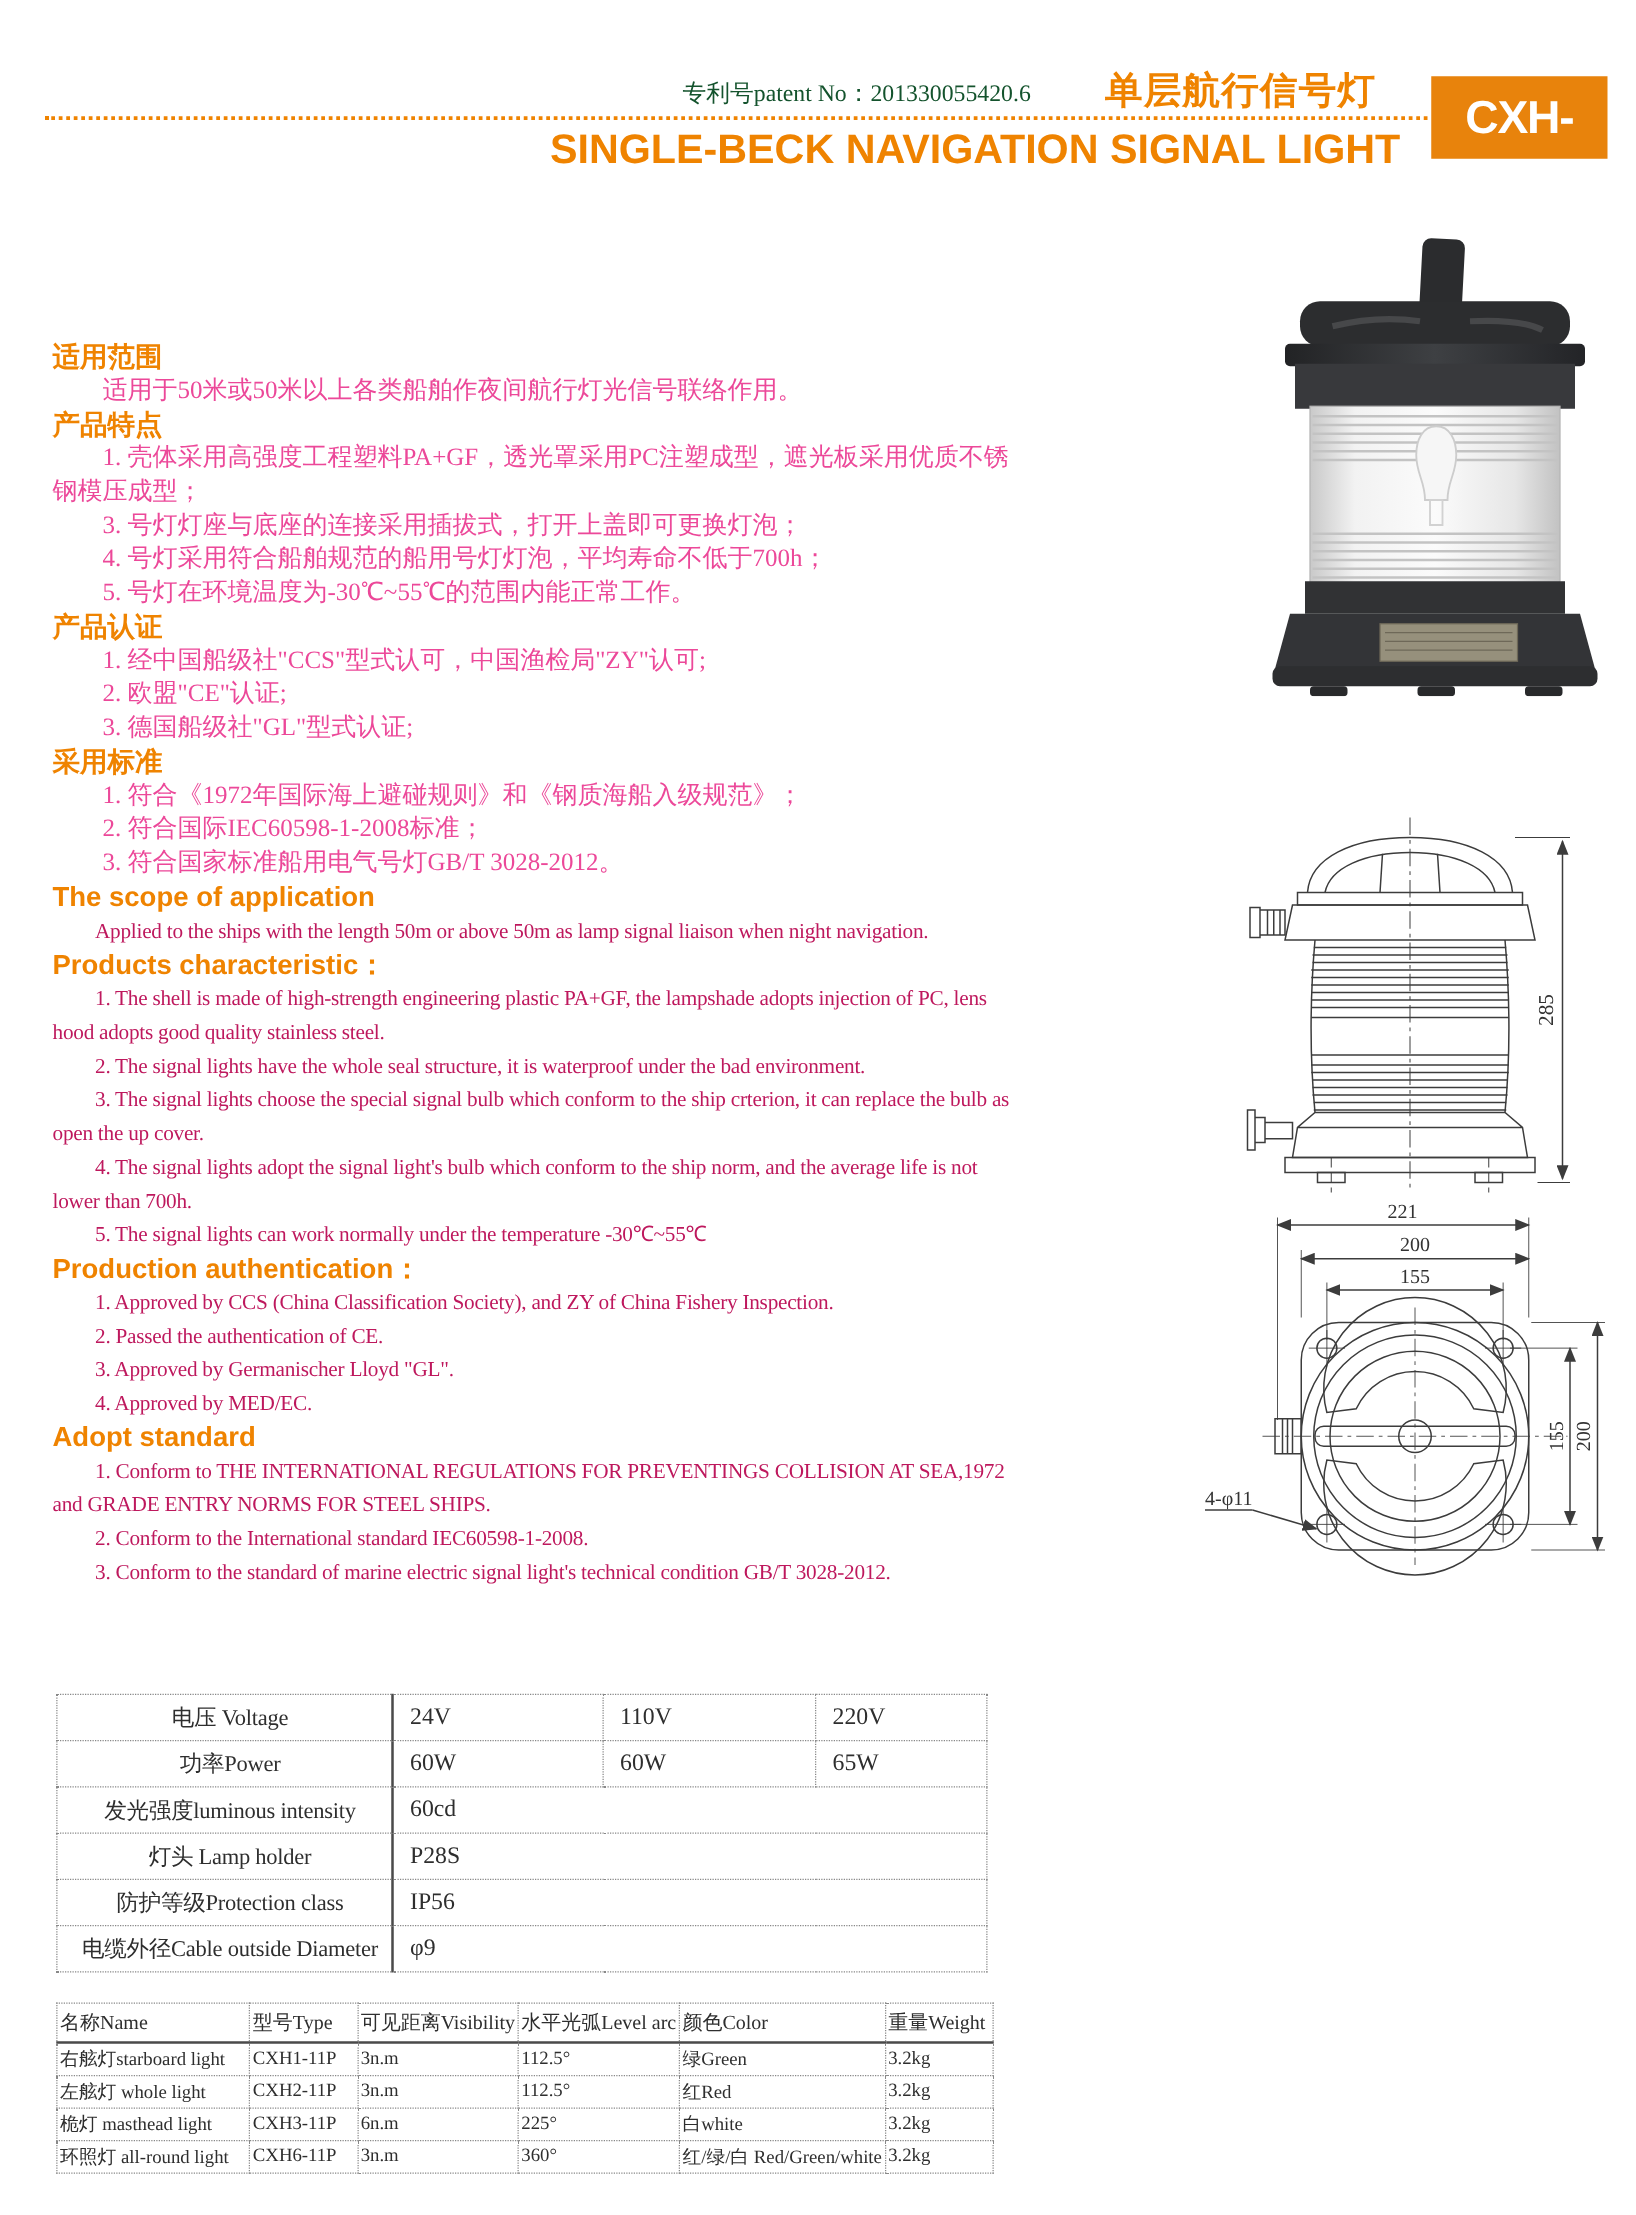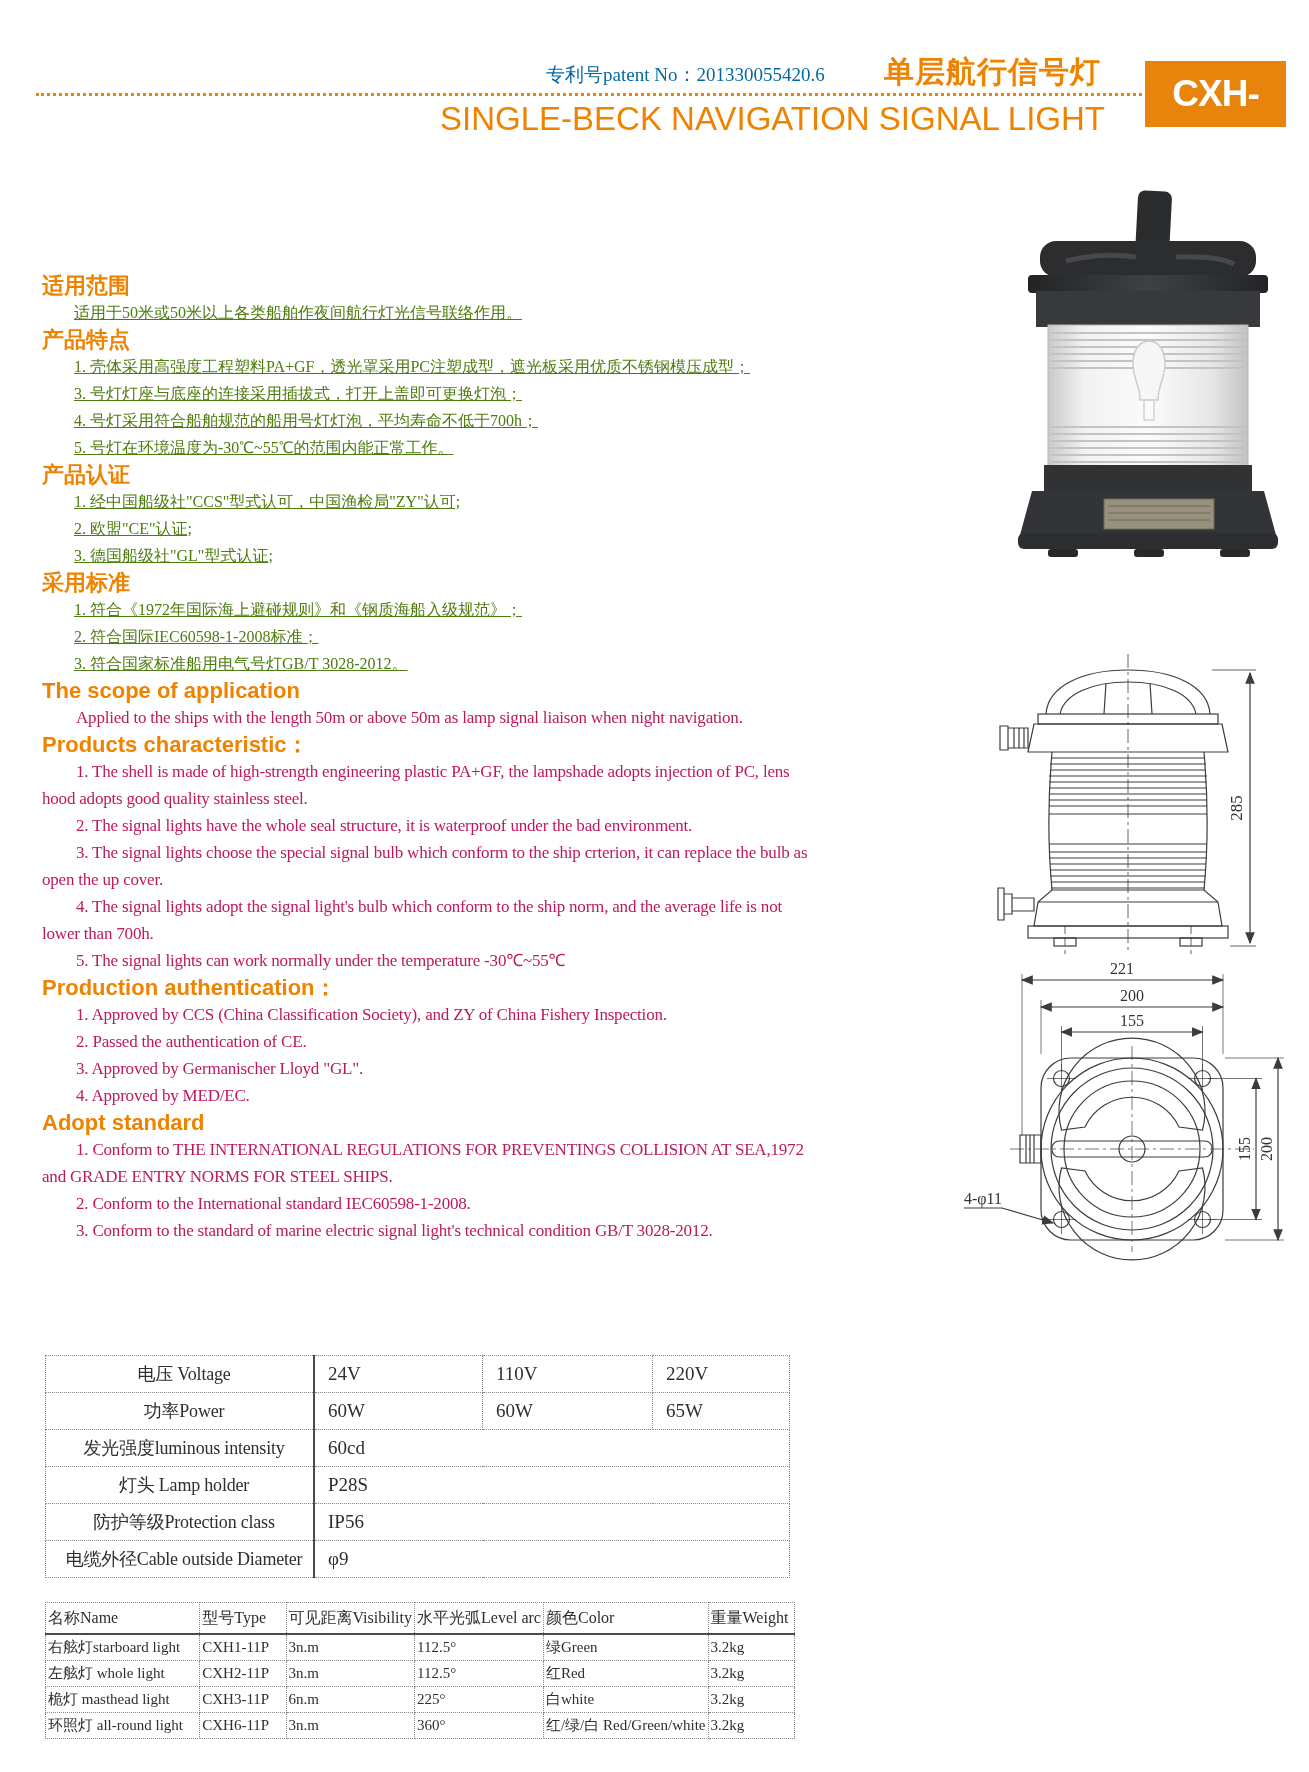--- a/index.html
+++ b/index.html
@@ -1,37 +1,37 @@
 <!DOCTYPE html>
 <html><head>
 <meta charset="utf-8">
 <style>
   html,body { margin:0; padding:0; }
   .page {
     position:relative; width:1309px; height:1772px; background:#ffffff;
     font-family:"Liberation Serif", serif; color:#2e2e2e; overflow:hidden;
   }
   
-  .patent { position:absolute; left:546px; top:62px; font-size:19px; color:#0369a1; }
+  .patent { position:absolute; left:546px; top:62px; font-size:19px; color:#14532d; }
   .title-cn { position:absolute; left:884px; top:52px; font-size:30px; font-weight:bold;
               color:#EF8300; font-family:"Liberation Sans", sans-serif; letter-spacing:1px;text-align:right; }
   .rule { position:absolute; left:36px; top:93px; width:1106px; height:0;
           border-top:3px dotted #EF8300; }
-  .title-en { position:absolute; left:440px; top:100px; font-size:33px; font-weight:normal;
+  .title-en { position:absolute; left:440px; top:100px; font-size:33px; font-weight:bold;
               color:#EF8300; font-family:"Liberation Sans", sans-serif; white-space:nowrap;text-align:right; }
   .badge { position:absolute; left:1145px; top:61px; width:141px; height:66px;
            background:#E8830C; color:#ffffff; text-align:center; line-height:66px;
            font-family:"Liberation Sans", sans-serif; font-weight:bold; font-size:37px;
            letter-spacing:-1px; }
   
   .text-col { position:absolute; left:42px; top:272px; width:775px; }
   .text-col h2 { margin:0; font-family:"Liberation Sans", sans-serif; font-weight:bold;
                  color:#EF8300; font-size:22px; line-height:27px; }
   .text-col p { margin:0; text-indent:2em; line-height:27px; }
-  .text-col p.cn { font-size:16px; color:#4d7c0f;text-decoration:underline; }
+  .text-col p.cn { font-size:20px; color:#ec4899; }
   .text-col p.en { font-size:17px; letter-spacing:-0.2px; color:#be185d; }
   
   table { border-collapse:collapse; }
   .spec-table { position:absolute; left:45px; top:1355px; width:745px; font-size:19px; }
   .spec-table td { border:1px dotted #888; height:36px; padding:0 4px 0 13px; white-space:nowrap; }
   .spec-table td.lbl { width:250px; border-right:2px solid #4a4a4a; font-size:18px; letter-spacing:-0.2px;text-align:center; }
   .spec-table td.v1 { width:150px; }
   .spec-table td.v2 { width:152px; }
   .model-table { position:absolute; left:45px; top:1602px; width:750px; font-size:15px; text-align:left; }
   .model-table th { border:1px dotted #888; border-bottom:2px solid #4a4a4a; height:30px;

